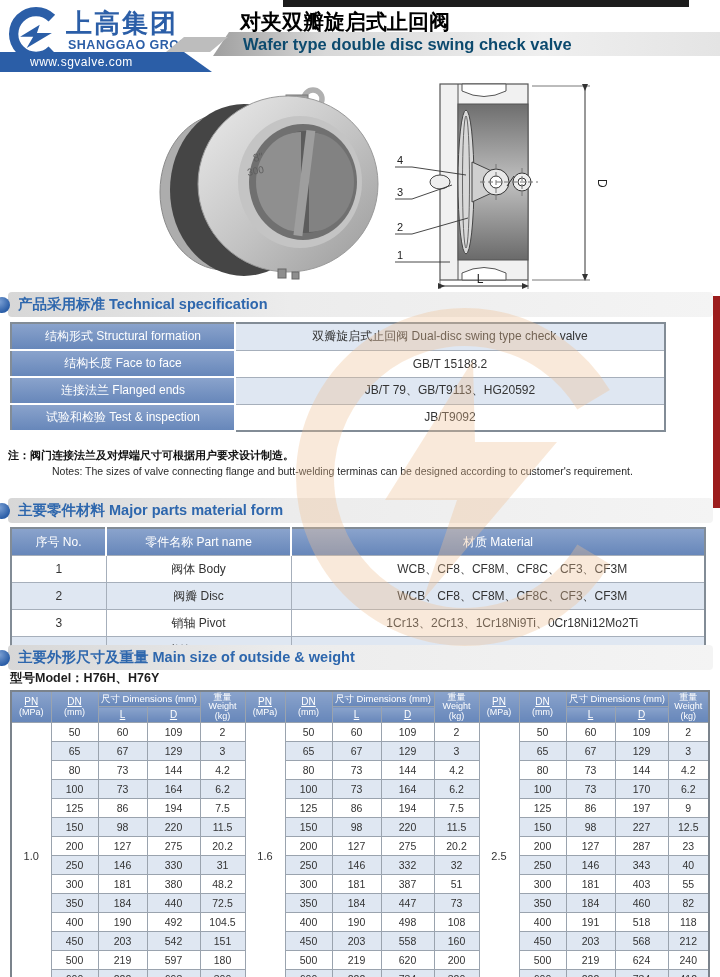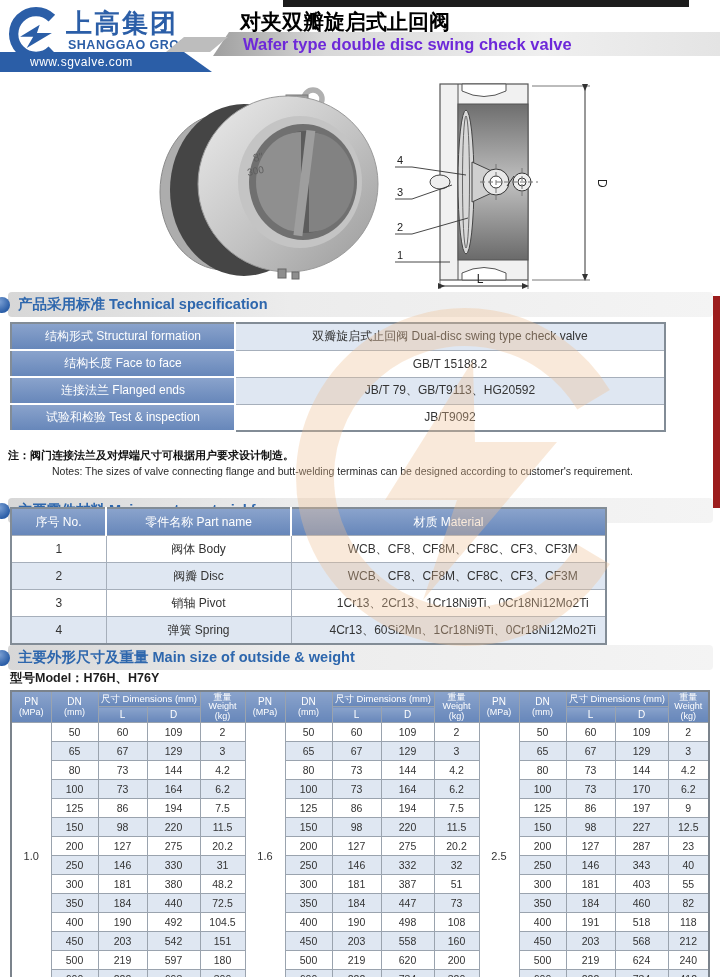--- a/index.html
+++ b/index.html
@@ -8,21 +8,21 @@
   .abs{position:absolute;}
 
   
   #topbar{left:283px;top:0;width:406px;height:7px;background:#1c1c1c;}
   #brand-cn{left:66px;top:6px;font-size:26px;font-weight:bold;color:#2b5ea7;letter-spacing:2px;}
   #brand-en{left:68px;top:38px;font-size:12.5px;font-weight:bold;color:#2b5ea7;letter-spacing:.5px;}
   #title-band{left:213px;top:32px;width:507px;height:24px;
       background:linear-gradient(90deg,#9f9f9f 0,#d8d8d8 22%,#efefef 65%,#e4e4e4 100%);
       -webkit-clip-path:polygon(16px 0,100% 0,100% 100%,0 100%);clip-path:polygon(16px 0,100% 0,100% 100%,0 100%);}
   #title-cn{left:240px;top:8px;font-size:21px;font-weight:bold;color:#000;}
-  #title-en{left:243px;top:35px;font-size:16.5px;font-weight:bold;color:#6d28d9;}
+  #title-en{left:243px;top:35px;font-size:16.5px;font-weight:bold;color:#0c4a6e;}
   #gray-piece{left:166px;top:37px;width:62px;height:15px;background:#bdbdbd;
       -webkit-clip-path:polygon(18px 0,100% 0,44px 100%,0 100%);clip-path:polygon(18px 0,100% 0,44px 100%,0 100%);}
   #ribbon{left:0;top:52px;width:212px;height:20px;background:#2b5ea7;
       -webkit-clip-path:polygon(0 0,184px 0,212px 100%,0 100%);clip-path:polygon(0 0,184px 0,212px 100%,0 100%);}
   #website{left:30px;top:55px;font-size:12px;color:#fff;letter-spacing:.5px;}
 
   
   .sec-band{left:8px;width:705px;height:25px;border-radius:4px;
       background:linear-gradient(90deg,#d7d7d7,#ececec 40%,#f4f4f4);}
   .sec-title{font-size:14.5px;font-weight:bold;color:#2e67ad;line-height:25px;padding-left:10px;white-space:nowrap;}
@@ -39,36 +39,36 @@
   #spec-table th{width:220px;height:23px;font-size:12px;border-bottom:2px solid #fff;border-right:2px solid #fff;}
   #spec-table td{height:23px;font-size:12px;text-align:center;color:#333;border:1px solid #a6afbb;}
   #spec-table tr:nth-child(odd) td{background:#dfe7f2;}
 
   
   #notes{left:8px;top:449px;line-height:1.35;}
   #note-cn{font-size:11px;font-weight:bold;color:#111;font-family:Liberation Mono, monospace;}
   #note-en{font-size:10.5px;color:#2a2a2a;padding-left:44px;}
 
   
-  #mat-table{left:10px;top:507px;width:597px;border:2px solid #828c96;}
+  #mat-table{left:10px;top:527px;width:696px;border:2px solid #828c96;}
   #mat-table th{height:24px;font-size:12px;border-right:2px solid #fff;}
   #mat-table th:last-child{border-right:none;}
   #mat-table td{height:24px;font-size:12px;color:#333;text-align:center;border:1px solid #a6afbb;}
   #mat-table td.mat-val{text-align:center;padding-left:30px;}
   #mat-table tbody tr:nth-child(even) td{background:#dfe7f2;}
 
   #model-line{left:10px;top:670px;font-size:12.5px;font-weight:bold;color:#1d1d1d;}
 
   
   #size-table{left:10px;top:690px;width:700px;border:2px solid #7b838c;}
   #size-table th{border:1px solid #9aa3ae;line-height:1.05;padding:1px 0;}
   #size-table td{height:16px;font-size:10.5px;text-align:center;color:#333;border:1px solid #9aa3ae;}
   #size-table tbody tr:nth-child(even) td{background:#dfe7f2;}
   #size-table td.pn-cell{background:#fff !important;font-size:11px;}
-  .h-main{font-size:10px;}
+  .h-main{font-size:10px;text-decoration:underline;}
   .h-sub{font-size:9px;}
   .h-dims{font-size:9.5px;}
 
   
   #watermark{left:205px;top:282px;opacity:.34;pointer-events:none;z-index:40;}
   #edge-tab{left:713px;top:296px;width:7px;height:212px;background:#9c1d1d;z-index:45;}
 </style>
 </head>
 <body>
 

